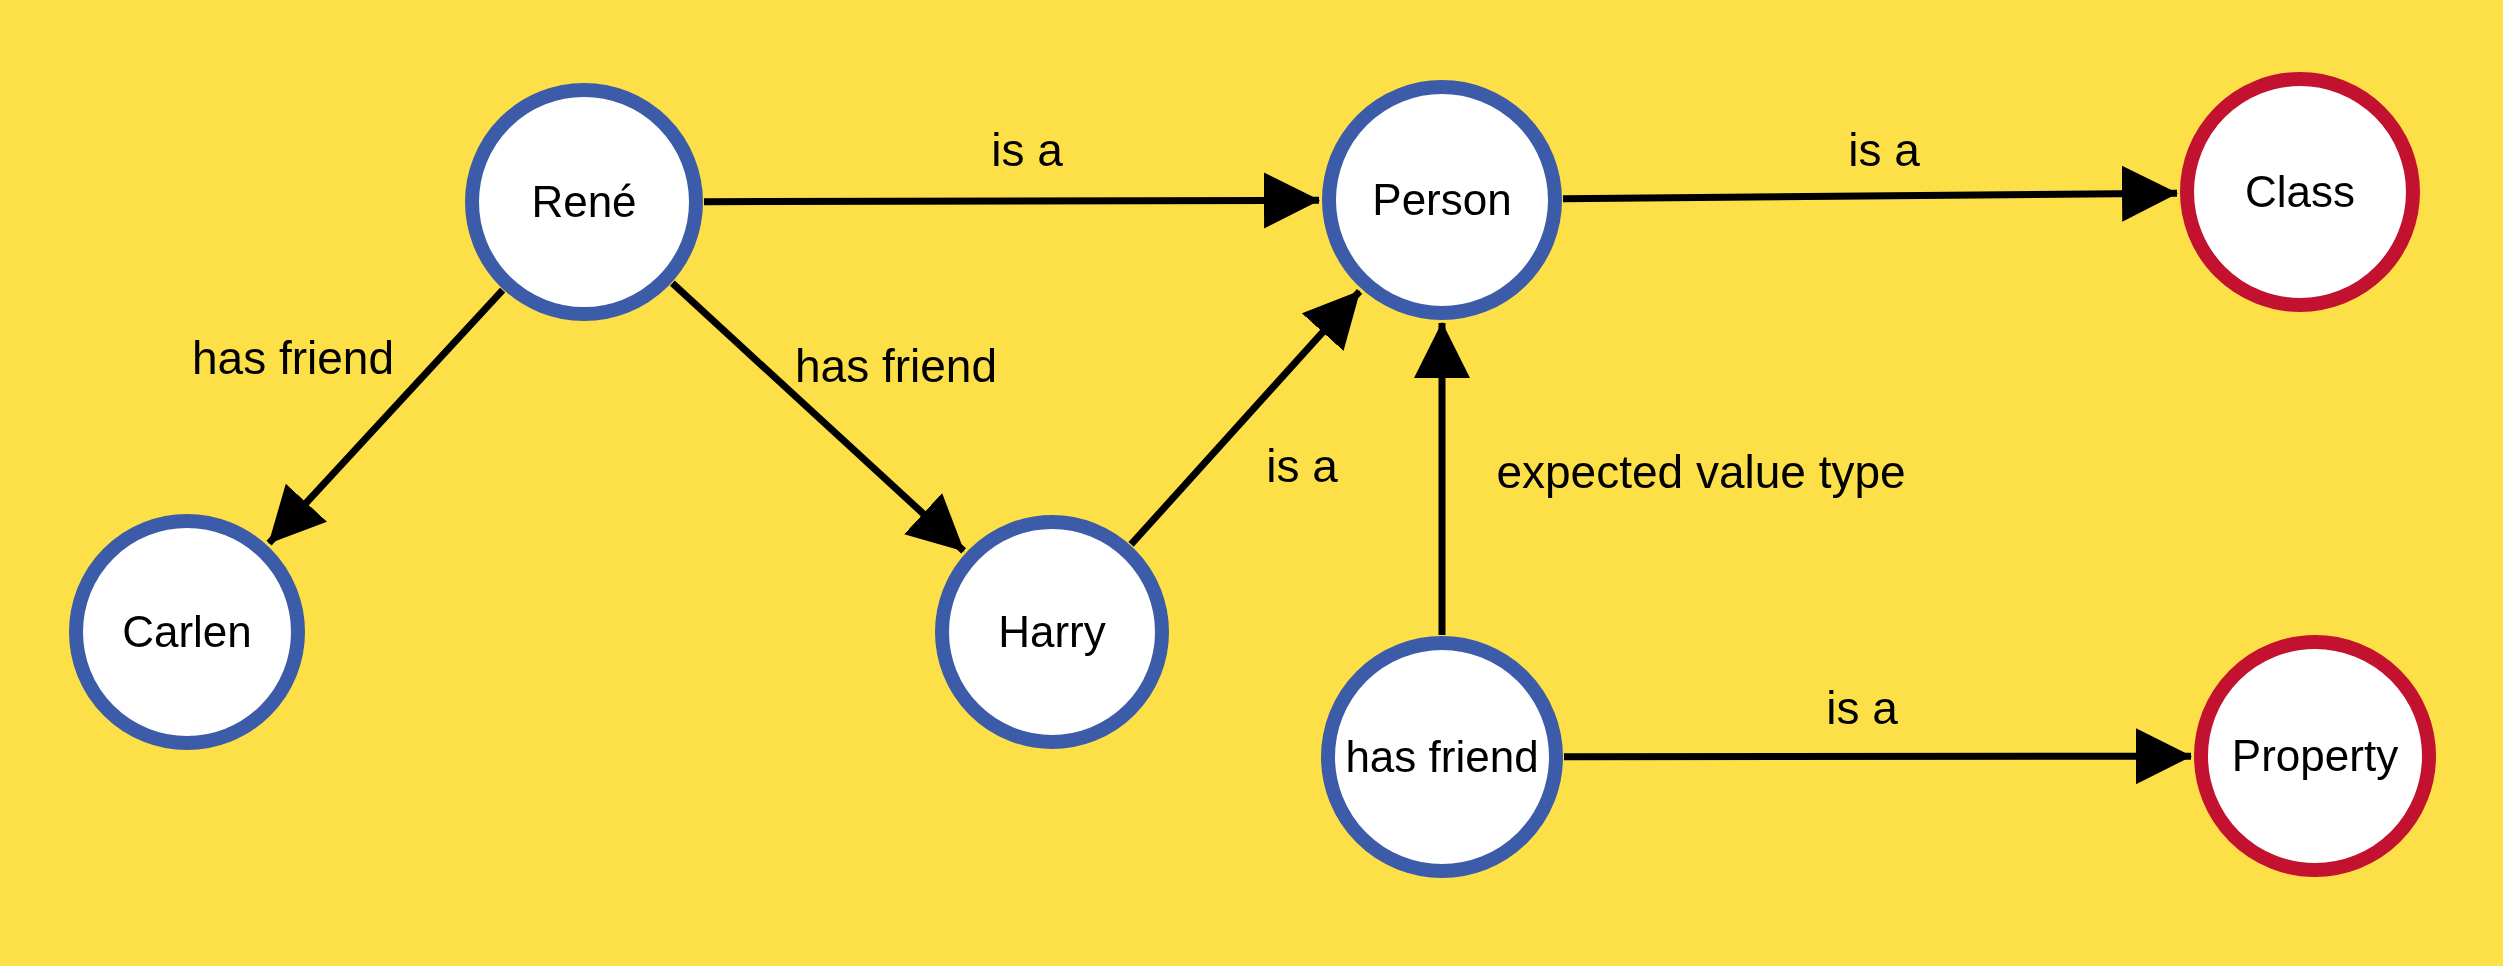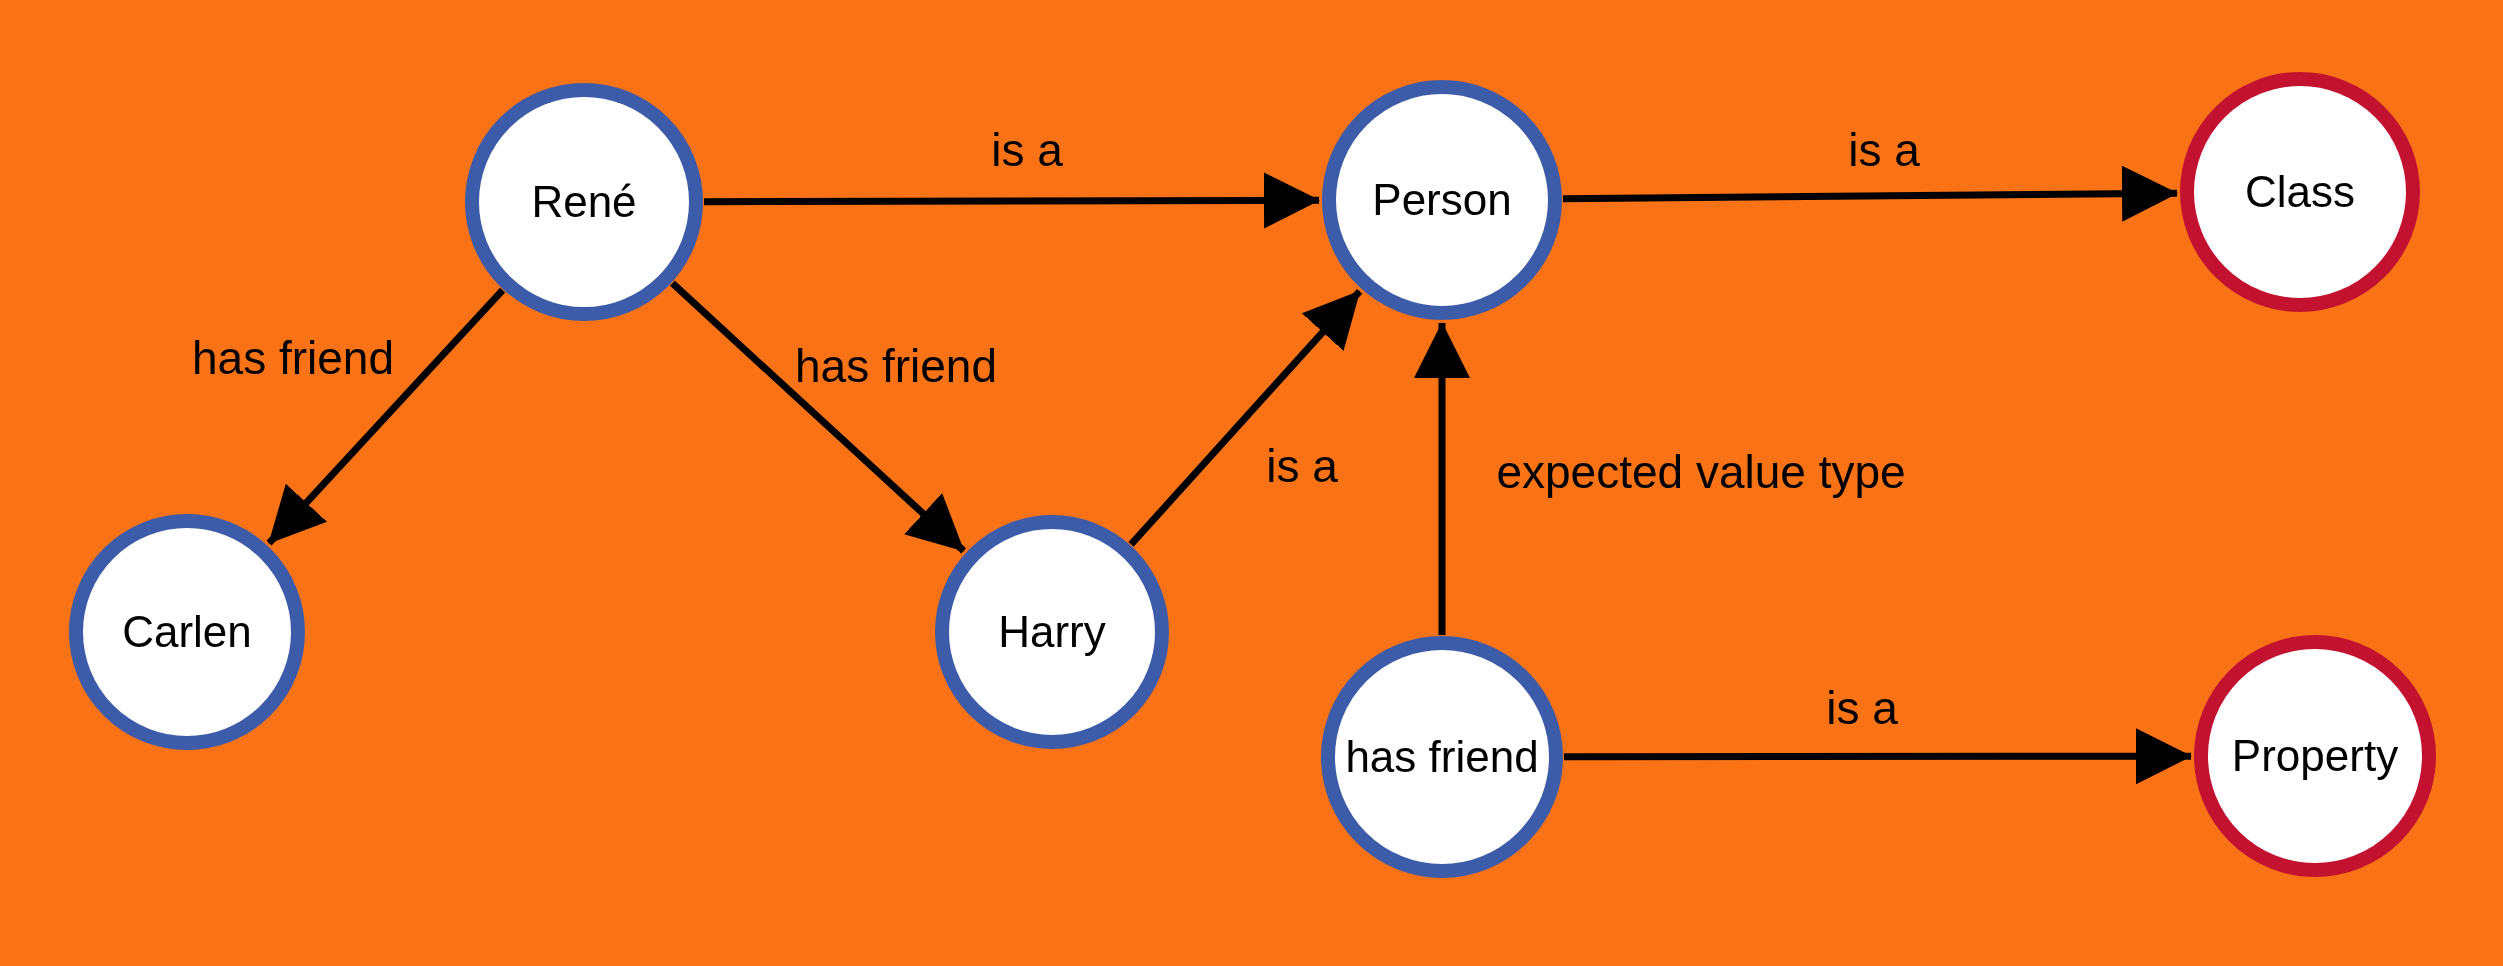--- a/index.html
+++ b/index.html
@@ -8,21 +8,21 @@
     background: #ffffff;
     width: 2503px;
     height: 966px;
     overflow: hidden;
     font-family: "Liberation Sans", sans-serif;
   }
   .stage {
     position: relative;
     width: 2503px;
     height: 966px;
-    background: #f97316;
+    background: #fde047;
   }
   svg {
     display: block;
     width: 2503px;
     height: 966px;
   }
   .node-circle {
     fill: #ffffff;
   }
   .node-label {

